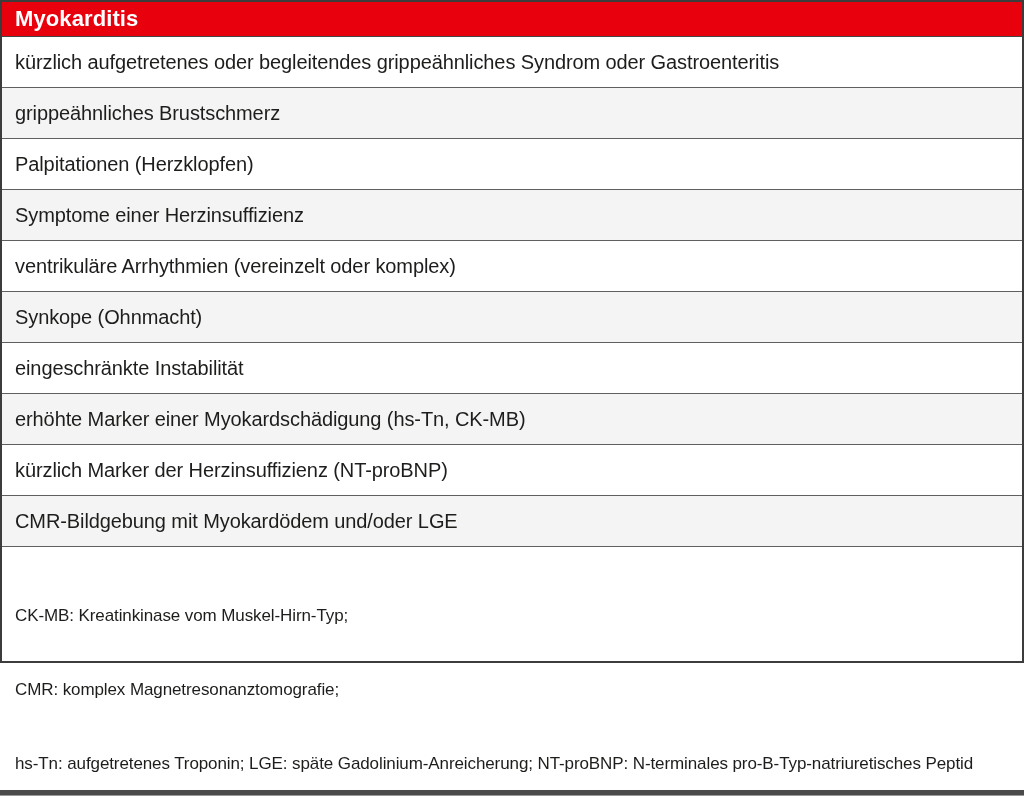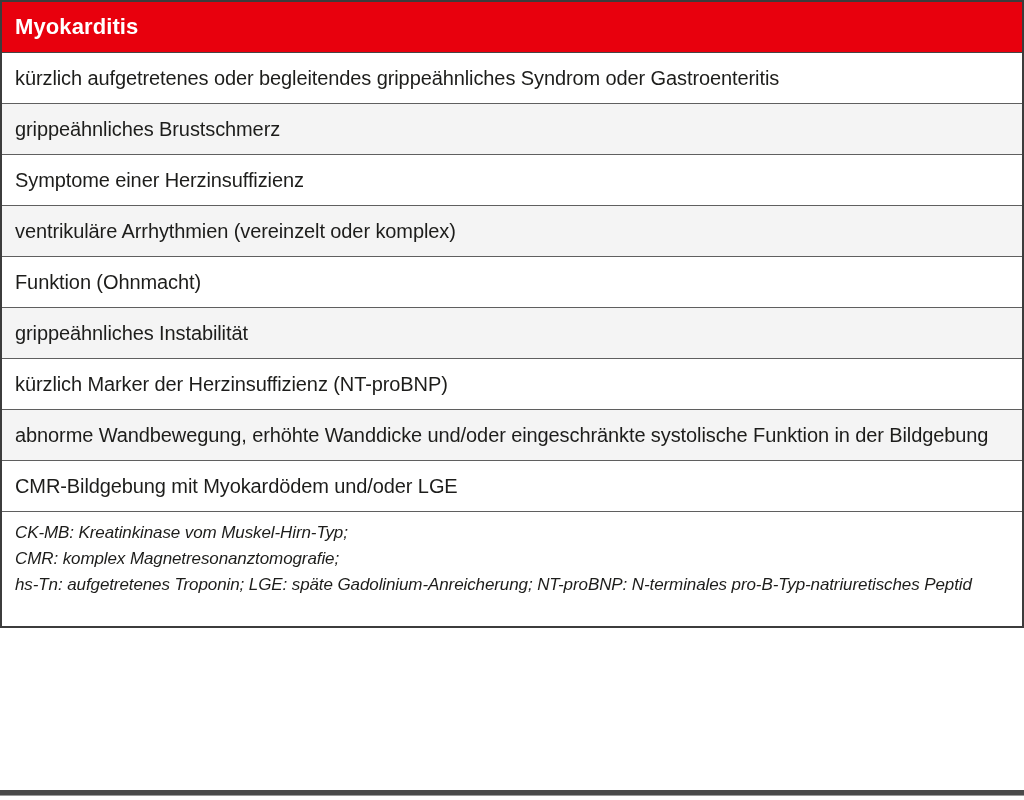--- a/index.html
+++ b/index.html
@@ -23,21 +23,21 @@
   }
   .table-wrap {
     position: absolute;
     top: 0;
     left: 0;
     width: 1024px;
     border: 2px solid var(--border);
     background: #ffffff;
   }
   .table-header {
-    height: 50px;
+    height: 34px;
     background: var(--header-bg);
     color: var(--header-text);
     display: flex;
     align-items: center;
     padding-left: 13px;
     font-size: 22px;
     font-weight: bold;
     letter-spacing: 0.1px;
   }
   .rows .row {
@@ -65,25 +65,25 @@
     position: relative;
     top: -2px;
   }
   .footer {
     border-top: 1px solid var(--separator);
     background: #ffffff;
     padding: 8px 13px 6px 13px;
     height: 115px;
   }
   .footnote {
-    font-style: italic;
     font-size: 17px;
     line-height: 26px;
     letter-spacing: -0.1px;
     white-space: nowrap;
+    margin-top: 48px;
   }
   .bottom-bar {
     position: absolute;
     top: 790px;
     left: 0;
     width: 1024px;
     height: 6px;
     background: var(--bottom-bar);
     border-bottom: 1px solid #9a9a9a;
   }
@@ -98,36 +98,39 @@
   </div>
 
   <div class="rows">
     <div class="row">
         <span>kürzlich aufgetretenes oder begleitendes grippeähnliches Syndrom oder Gastroenteritis</span>
       </div>
     <div class="row">
         <span>grippeähnliches Brustschmerz</span>
       </div>
     <div class="row">
+        <span>Palpitationen (Herzklopfen)</span>
+      </div>
+    <div class="row">
         <span>Symptome einer Herzinsuffizienz</span>
       </div>
     <div class="row">
         <span>ventrikuläre Arrhythmien (vereinzelt oder komplex)</span>
       </div>
     <div class="row">
-        <span>Funktion (Ohnmacht)</span>
+        <span>Synkope (Ohnmacht)</span>
       </div>
     <div class="row">
-        <span>grippeähnliches Instabilität</span>
+        <span>eingeschränkte Instabilität</span>
+      </div>
+    <div class="row">
+        <span>erhöhte Marker einer Myokardschädigung (hs-Tn, CK-MB)</span>
       </div>
     <div class="row">
         <span>kürzlich Marker der Herzinsuffizienz (NT-proBNP)</span>
-      </div>
-    <div class="row">
-        <span>abnorme Wandbewegung, erhöhte Wanddicke und/oder eingeschränkte systolische Funktion in der Bildgebung</span>
       </div>
     <div class="row">
         <span>CMR-Bildgebung mit Myokardödem und/oder LGE</span>
       </div>
   </div>
 
   <div class="footer">
     <div class="footnote">CK-MB: Kreatinkinase vom Muskel-Hirn-Typ;</div>
     <div class="footnote">CMR: komplex Magnetresonanztomografie;</div>
     <div class="footnote">hs-Tn: aufgetretenes Troponin; LGE: späte Gadolinium-Anreicherung; NT-proBNP: N-terminales pro-B-Typ-natriuretisches Peptid</div>

